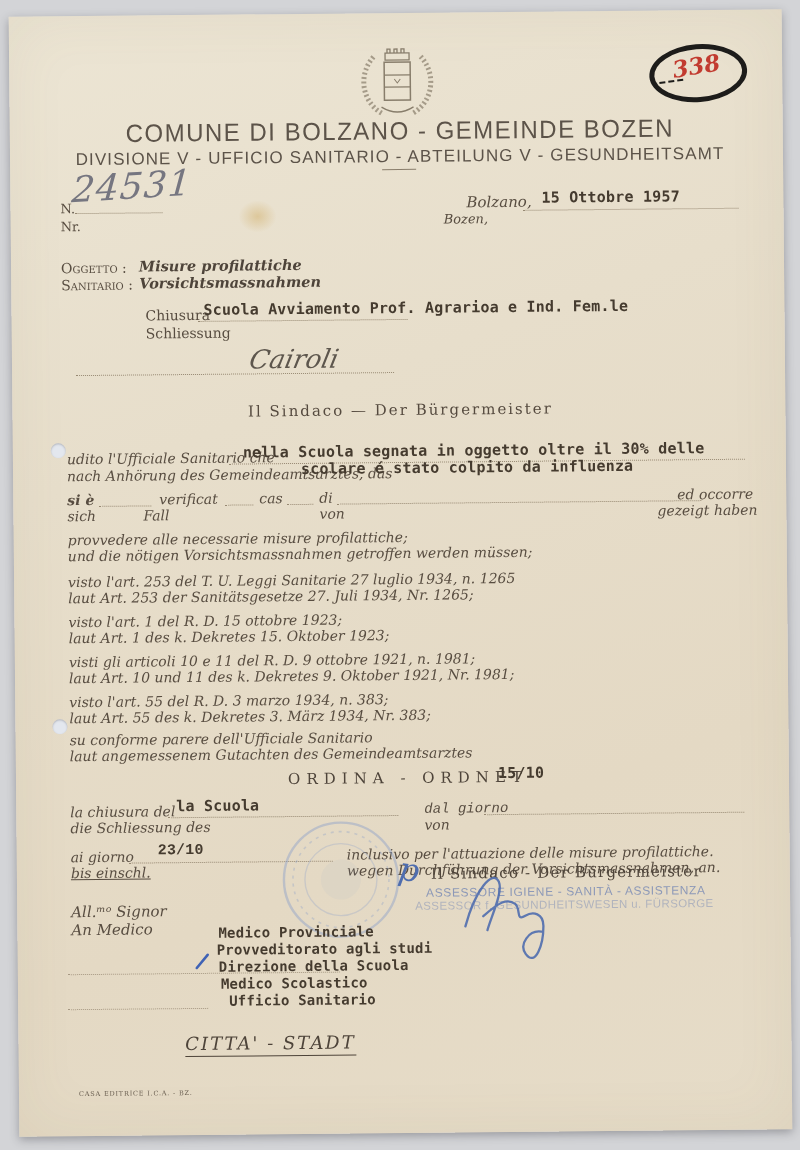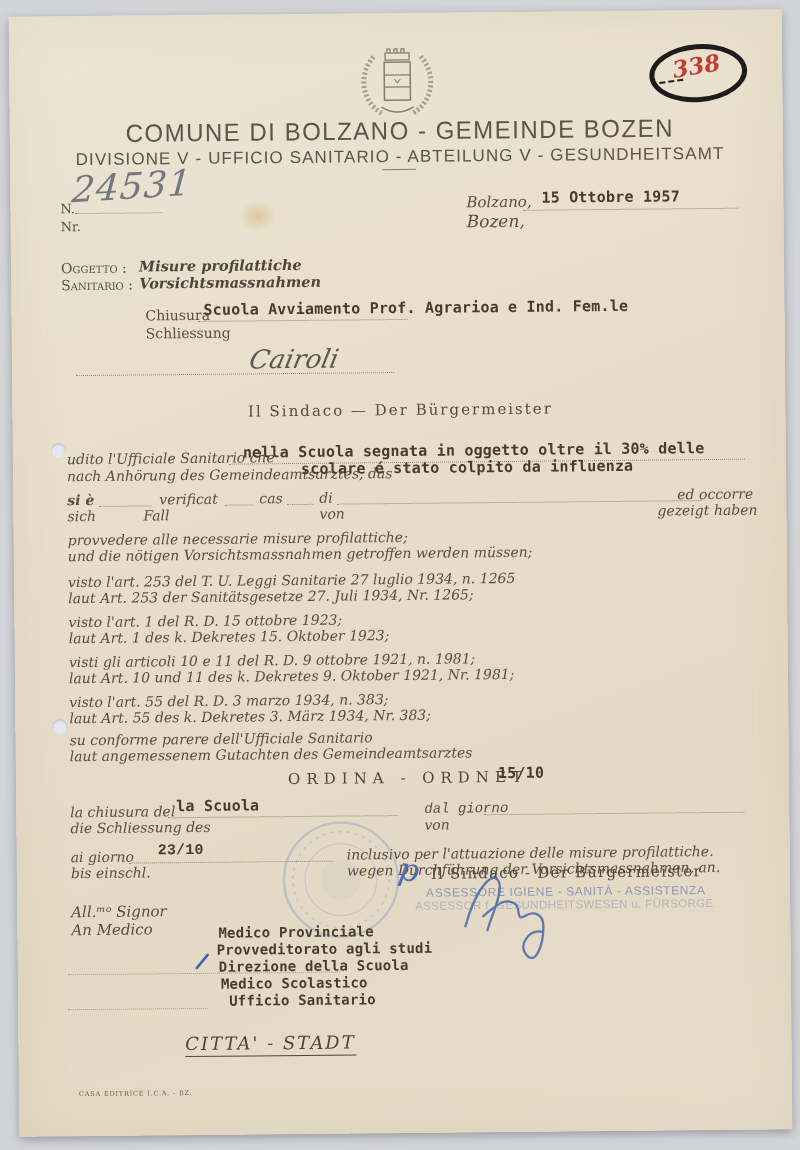--- a/index.html
+++ b/index.html
@@ -67,21 +67,21 @@
   <div class="abs center" style="left:390px;top:104px;font-family:'Liberation Sans',sans-serif;font-size:24px;letter-spacing:1.5px;color:#5c5349;transform:translateX(-50%) scaleY(1.04);">COMUNE DI BOLZANO - GEMEINDE BOZEN</div>
   <div class="abs center" style="left:390px;top:134px;font-family:'Liberation Sans',sans-serif;font-size:17px;letter-spacing:1.1px;color:#5c5349;">DIVISIONE V - UFFICIO SANITARIO - ABTEILUNG V - GESUNDHEITSAMT</div>
   <div class="abs" style="left:372px;top:156px;width:34px;border-bottom:1.4px solid #8a7e6c;"></div>
 
   <div class="abs roman" style="left:50px;top:186px;font-size:13px;">N.</div>
   <div class="abs roman" style="left:50px;top:204px;font-size:13px;">Nr.</div>
   <div class="dot" style="left:64px;top:196px;width:88px;"></div>
   <div class="abs" style="left:62px;top:150px;font:italic 36px 'DejaVu Serif',serif;color:#767680;transform:skewX(-8deg) rotate(-3deg);letter-spacing:1px;">24531</div>
 
   <div class="abs it" style="left:456px;top:182px;font-size:15px;">Bolzano,</div>
-  <div class="abs it" style="left:456px;top:200px;font-size:17px;">Bozen,</div>
+  <div class="abs it" style="left:433px;top:200px;font-size:13px;">Bozen,</div>
   <div class="dot" style="left:512px;top:197px;width:216px;"></div>
   <div class="abs typed" style="left:531px;top:178px;">15 Ottobre 1957</div>
 
   <div class="abs roman sc" style="left:50px;top:244px;">Oggetto :</div>
   <div class="abs itb" style="left:128px;top:243px;">Misure profilattiche</div>
   <div class="abs roman sc" style="left:50px;top:261px;">Sanitario :</div>
   <div class="abs itb" style="left:128px;top:260px;">Vorsichtsmassnahmen</div>
 
   <div class="abs roman" style="left:134px;top:292px;">Chiusura</div>
   <div class="dot" style="left:186px;top:305px;width:210px;"></div>
@@ -134,21 +134,21 @@
   <div class="abs it" style="left:408px;top:788px;font-family:Liberation Mono, monospace;">dal giorno</div>
   <div class="dot" style="left:468px;top:801px;width:260px;"></div>
   <div class="abs typed" style="left:482px;top:753px;text-align:center;">15/10</div>
   <div class="abs it" style="left:54px;top:804px;">die Schliessung des</div>
   <div class="abs it" style="left:408px;top:804px;">von</div>
 
   <div class="abs it" style="left:54px;top:833px;">ai giorno</div>
   <div class="dot" style="left:112px;top:846px;width:204px;"></div>
   <div class="abs typed" style="left:141px;top:828px;font-family:Liberation Mono, monospace;">23/10</div>
   <div class="abs it" style="left:330px;top:833px;">inclusivo per l'attuazione delle misure profilattiche.</div>
-  <div class="abs it" style="left:54px;top:849px;">bis einschl.</div>
+  <div class="abs it" style="left:54px;top:849px;text-decoration:underline;">bis einschl.</div>
   <div class="abs it" style="left:330px;top:849px;">wegen Durchführung der Vorsichtsmassnahmen, an.</div>
 
   <svg class="abs" style="left:262px;top:804px;" width="124" height="124" viewBox="0 0 124 124">
     <circle cx="62" cy="62" r="57" fill="none" stroke="#8ba0c9" stroke-width="2.4" opacity="0.45"></circle>
     <circle cx="62" cy="62" r="48" fill="none" stroke="#8ba0c9" stroke-width="1.6" stroke-dasharray="3 5" opacity="0.35"></circle>
     <circle cx="62" cy="62" r="36" fill="none" stroke="#8ba0c9" stroke-width="1.4" opacity="0.3"></circle>
     <circle cx="62" cy="62" r="20" fill="#8ba0c9" opacity="0.08"></circle>
   </svg>
 
   <div class="abs blue" style="left:382px;top:838px;font:italic 32px 'DejaVu Serif',serif;transform:rotate(10deg);">p</div>

